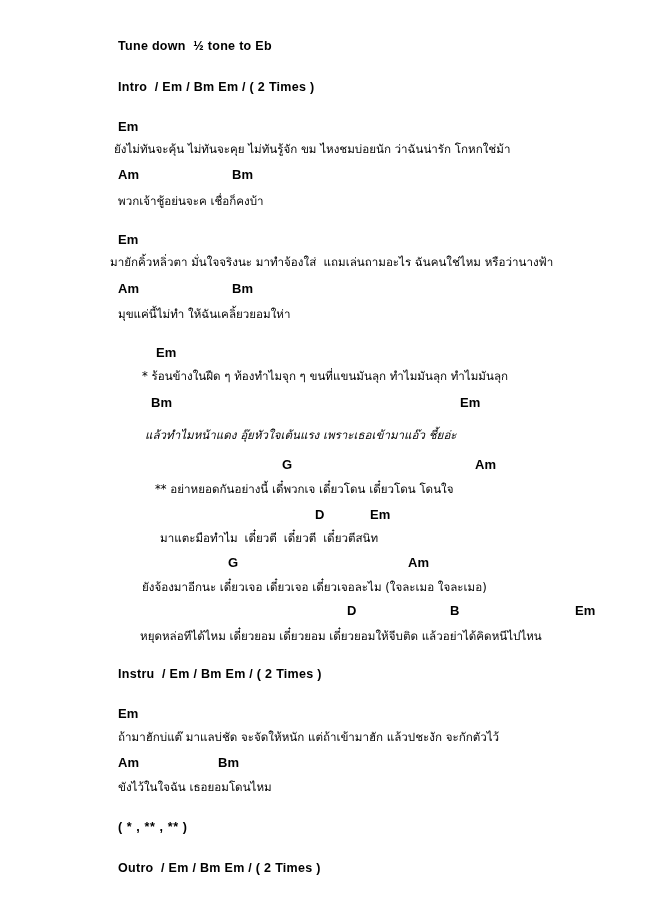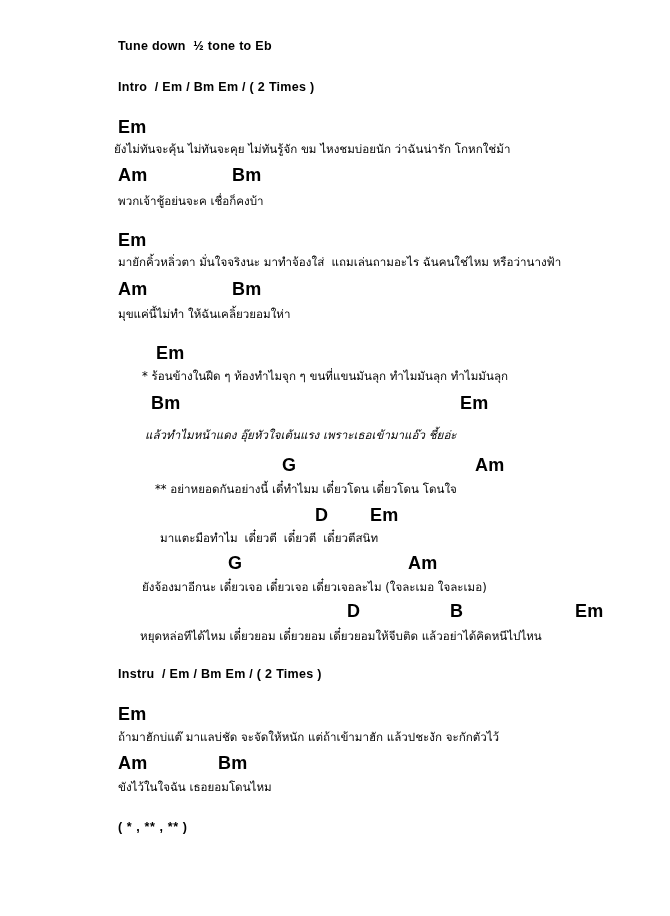--- a/index.html
+++ b/index.html
@@ -20,21 +20,21 @@
     left: 0;
     top: 0;
     width: 670px;
     height: 916px;
     margin-left: 20px;
   }
   .chord {
     position: absolute;
     white-space: pre;
     font-weight: bold;
-    font-size: 18px;
+    font-size: 13px;
     letter-spacing: 0.2px;
     line-height: 14px;
   }
   
   .lyric {
     position: absolute;
     white-space: pre;
     font-family: "DejaVu Sans", "Liberation Sans", sans-serif;
     font-weight: normal;
     font-size: 11.6px;
@@ -76,34 +76,34 @@
 
   <div class="section" style="left:98px; top:80px;">Intro  / Em / Bm Em / ( 2 Times )</div>
 
   <div class="chord" style="top: 120px; left: 98px;">Em</div>
   <div class="lyric" style="left:94px; top:142px;">ยังไม่ทันจะคุ้น ไม่ทันจะคุย ไม่ทันรู้จัก ขม ไหงชมบ่อยนัก ว่าฉันน่ารัก โกหกใช่ม้า</div>
   <div class="chord" style="top: 168px; left: 98px;">Am</div>
   <div class="chord" style="top: 168px; left: 212px;">Bm</div>
   <div class="lyric" style="left:98px; top:194px;">พวกเจ้าชู้อย่นจะค เชื่อก็คงบ้า</div>
 
   <div class="chord" style="top: 233px; left: 98px;">Em</div>
-  <div class="lyric" style="left:98px; top:255px;">มายักคิ้วหลิ่วตา มั่นใจจริงนะ มาทำจ้องใส่  แถมเล่นถามอะไร ฉันคนใช่ไหม หรือว่านางฟ้า</div>
+  <div class="lyric" style="left:90px; top:255px;">มายักคิ้วหลิ่วตา มั่นใจจริงนะ มาทำจ้องใส่  แถมเล่นถามอะไร ฉันคนใช่ไหม หรือว่านางฟ้า</div>
   <div class="chord" style="top: 282px; left: 98px;">Am</div>
   <div class="chord" style="top: 282px; left: 212px;">Bm</div>
   <div class="lyric" style="left:98px; top:307px;">มุขแค่นี้ไม่ทำ ให้ฉันเคลิ้ยวยอมให่า</div>
 
   <div class="chord" style="top: 346px; left: 136px;">Em</div>
   <div class="lyric" style="top: 369px; left: 122px;">* ร้อนข้างในฝืด ๆ ท้องทำไมจุก ๆ ขนที่แขนมันลุก ทำไมมันลุก ทำไมมันลุก</div>
   <div class="chord" style="top: 396px; left: 131px;">Bm</div>
   <div class="chord" style="top: 396px; left: 440px;">Em</div>
   <div class="lyric" style="top: 428px; left: 125px; font-style: italic;">แล้วทำไมหน้าแดง อุ๊ยหัวใจเต้นแรง เพราะเธอเข้ามาแอ๊ว ชี้ยอ่ะ</div>
 
   <div class="chord" style="top: 458px; left: 262px;">G</div>
   <div class="chord" style="top: 458px; left: 455px;">Am</div>
-  <div class="lyric" style="top: 482px; left: 135px;">** อย่าหยอดกันอย่างนี้ เดี๋ทำไมม เดี๋ยวโดน เดี๋ยวโดน โดนใจ</div>
+  <div class="lyric" style="top: 482px; left: 135px;">** อย่าหยอดกันอย่างนี้ เดี๋พวกเจ เดี๋ยวโดน เดี๋ยวโดน โดนใจ</div>
 
   <div class="chord" style="top: 508px; left: 295px;">D</div>
   <div class="chord" style="top: 508px; left: 350px;">Em</div>
   <div class="lyric" style="top: 531px; left: 140px; font-family: Liberation Mono, monospace;">มาแตะมือทำไม เดี๋ยวตี เดี๋ยวตี เดี๋ยวตีสนิท</div>
 
   <div class="chord" style="top: 556px; left: 208px;">G</div>
   <div class="chord" style="top: 556px; left: 388px;">Am</div>
   <div class="lyric" style="top: 580px; left: 122px;">ยังจ้องมาอีกนะ เดี๋ยวเจอ เดี๋ยวเจอ เดี๋ยวเจอละไม (ใจละเมอ ใจละเมอ)</div>
 
   <div class="chord" style="top: 604px; left: 327px;">D</div>
@@ -114,14 +114,15 @@
   <div class="section" style="left:98px; top:667px;">Instru  / Em / Bm Em / ( 2 Times )</div>
 
   <div class="chord" style="top: 707px; left: 98px;">Em</div>
   <div class="lyric" style="left:98px; top:730px;">ถ้ามาฮักบ่แต๊ มาแลบ่ชัด จะจัดให้หนัก แต่ถ้าเข้ามาฮัก แล้วปชะงัก จะกักตัวไว้</div>
   <div class="chord" style="top: 756px; left: 98px;">Am</div>
   <div class="chord" style="top: 756px; left: 198px;">Bm</div>
   <div class="lyric" style="left:98px; top:780px;">ขังไว้ในใจฉัน เธอยอมโดนไหม</div>
 
   <div class="repeat" style="left:98px; top:820px;">( * , ** , ** )</div>
 
+  <div class="section" style="left:98px; top:861px;">Outro  / Em / Bm Em / ( 2 Times )</div>
 
 </div>
 
 </body></html>

